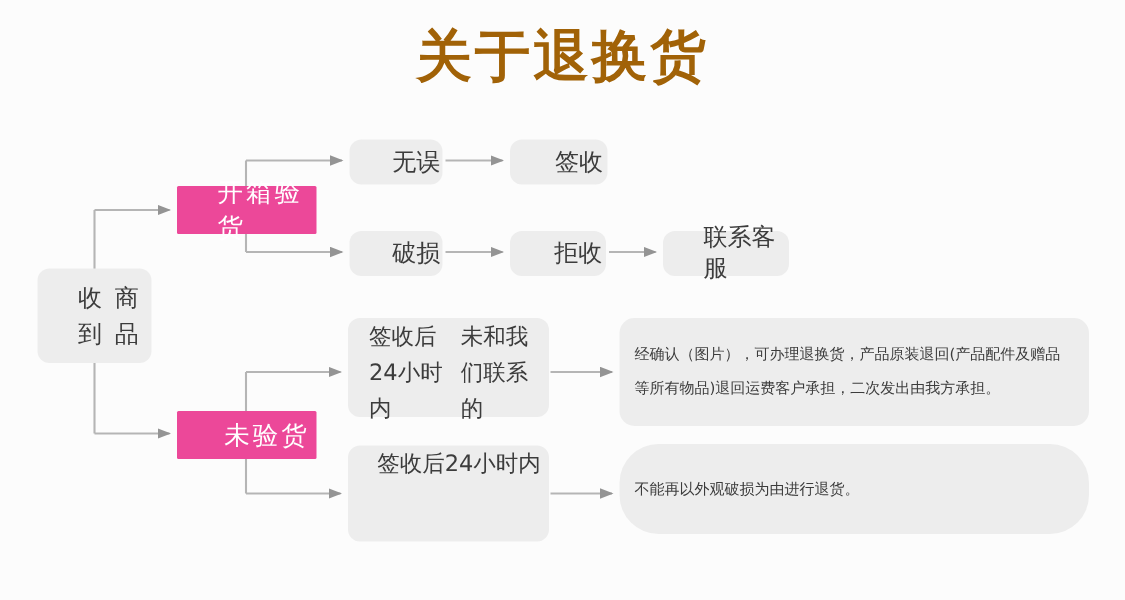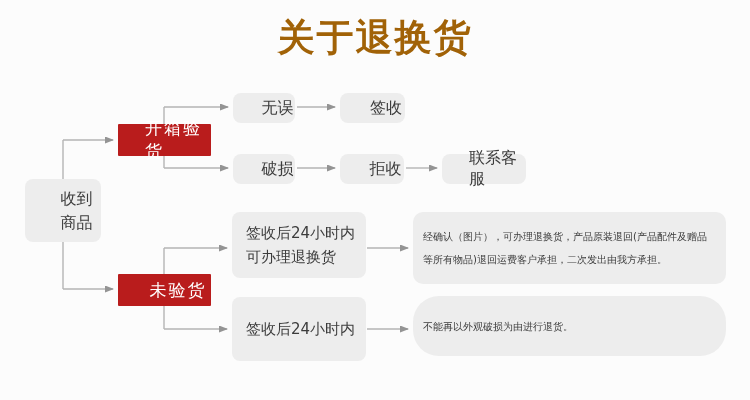--- a/index.html
+++ b/index.html
@@ -40,28 +40,28 @@
     color: #3c3c3c;
     z-index: 1;
     padding-left: 27px;
   }
   .node-gray {
     background: #ededed;
     border-radius: 8px;
     font-size: 16px;
   }
   .node-teal {
-    background: #b91c1c;
+    background: #ec4899;
     color: #ffffff;
     font-size: 17px;
     letter-spacing: 2px;
     border-radius: 1px;
   }
   .node-stack {
-    flex-direction: column;
+    flex-direction: row;
     line-height: 24px;
   }
   .node-left {
     align-items: flex-start;
     justify-content: center;
     padding-left: 14px;
     font-size: 15px;
   }
   .node-para {
     background: #ededed;
@@ -124,21 +124,21 @@
   <div class="node node-gray" style="left:340px; top:93px; width:65px; height:30px;">签收</div>
 
   <div class="node node-gray" style="left:233px; top:154px; width:62px; height:30px;">破损</div>
 
   <div class="node node-gray" style="left:340px; top:154px; width:64px; height:30px;">拒收</div>
 
   <div class="node node-gray" style="left:442px; top:154px; width:84px; height:30px;">联系客服</div>
 
   <div class="node node-gray node-stack node-left" style="left:232px; top:212px; width:134px; height:66px;">
     <span class="line-block">签收后24小时内</span>
-    <span class="line-block">可办理退换货</span>
+    <span class="line-block">未和我们联系的</span>
   </div>
 
   <div class="node node-gray node-stack node-left" style="left:232px; top:297px; width:134px; height:64px;">
     <span class="line-block">签收后24小时内</span>
   </div>
 
   <div class="node node-para" style="left:413px; top:212px; width:313px; height:72px;">经确认（图片），可办理退换货，产品原装退回(产品配件及赠品等所有物品)退回运费客户承担，二次发出由我方承担。</div>
 
   <div class="node node-para" style="left:413px; top:296px; width:313px; height:60px;border-radius:26px;">不能再以外观破损为由进行退货。</div>
 

